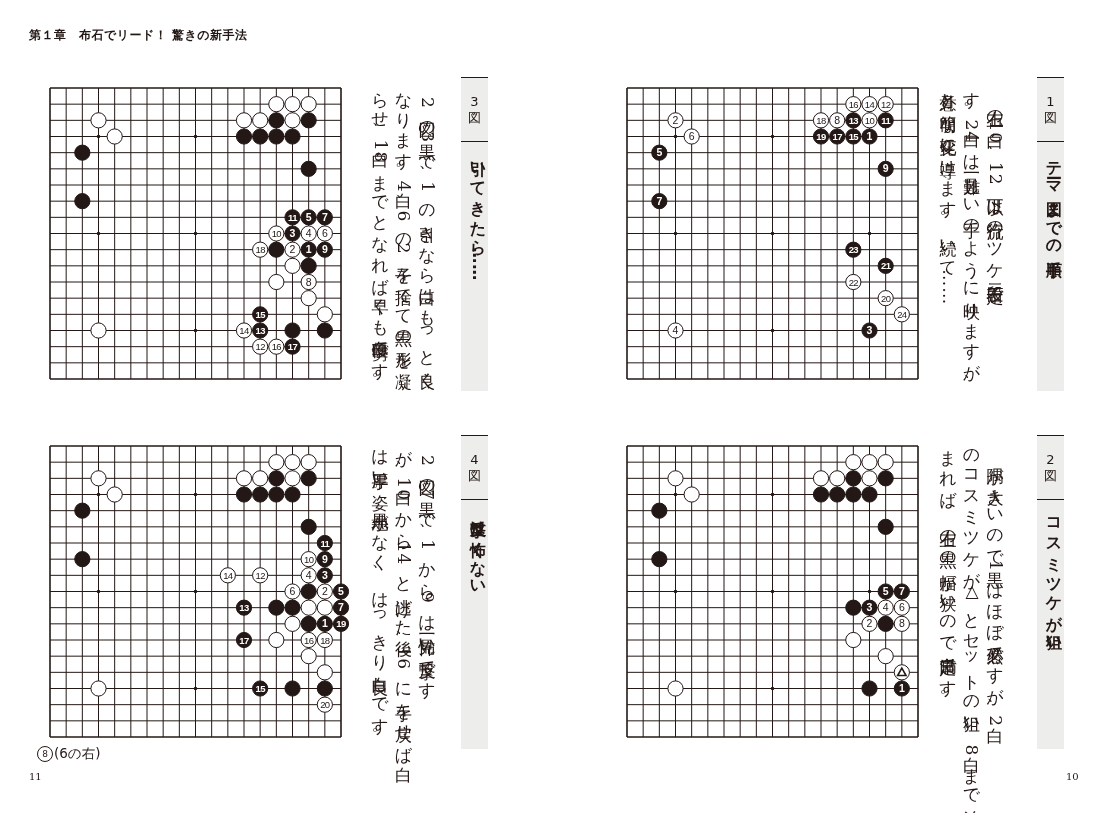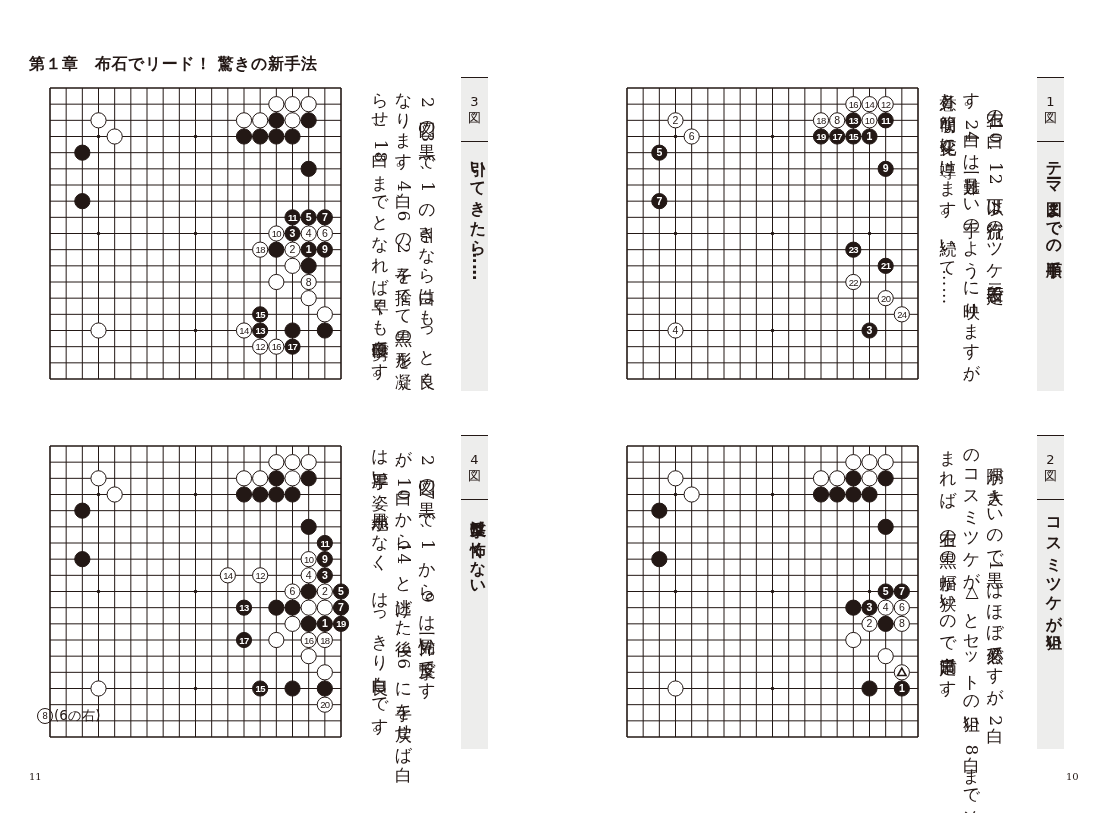--- a/index.html
+++ b/index.html
@@ -1,29 +1,29 @@
 <!DOCTYPE html>
 <html><head>
 <meta charset="utf-8">
 <style>
   html,body{margin:0;padding:0;background:#fff;}
   body{width:1111px;height:813px;position:relative;overflow:hidden;
     font-family:"DejaVu Serif","Liberation Serif",serif;color:#231815;}
-  .chapter{position:absolute;left:29px;top:27px;font-size:16px;font-weight:bold;letter-spacing:0.5px;white-space:pre;margin-top:27px;}
+  .chapter{position:absolute;left:29px;top:27px;font-size:12px;font-weight:bold;letter-spacing:0.5px;white-space:pre;}
   .pageno{position:absolute;top:771px;font-size:10px;}
   .board{position:absolute;width:291px;height:291px;}
   .board svg{display:block;overflow:visible;}
   .sidebar{position:absolute;width:27px;background:#ededec;border-top:1.5px solid #231815;
     font-family:"DejaVu Sans","Liberation Sans",sans-serif;}
   .sidebar .fig{height:63px;border-bottom:1.5px solid #231815;display:flex;flex-direction:column;align-items:center;justify-content:center;font-size:13px;line-height:16px;}
   .sidebar .title{writing-mode:vertical-rl;font-weight:bold;font-size:16px;letter-spacing:1px;margin:0 auto;padding-top:8px;width:27px;display:flex;align-items:flex-start;justify-content:center;}
   .textblock{position:absolute;writing-mode:vertical-rl;font-size:17px;line-height:23.5px;letter-spacing:1px;}
   .textblock .col{display:block;white-space:nowrap;}
   .textblock .indent{padding-top:17px;}
-  .caption{position:absolute;left:37px;top:707px;font-size:13.5px;font-family:"DejaVu Sans","Liberation Sans",sans-serif;}
+  .caption{position:absolute;left:37px;top:745px;font-size:13.5px;font-family:"DejaVu Sans","Liberation Sans",sans-serif;}
   .circnum{display:inline-block;width:14px;height:14px;border:1px solid #231815;border-radius:50%;font-size:9px;line-height:14px;text-align:center;vertical-align:1px;margin-right:1px;}
 </style>
 </head>
 <body>
 
 <div class="chapter">第１章　布石でリード！ 驚きの新手法</div>
 
 <div class="board" style="left:627px;top:88px;">
     <svg width="291" height="291" viewBox="0 0 291 291">
       <line x1="0" y1="0" x2="291" y2="0" stroke="#231815" stroke-width="1.6"></line>

